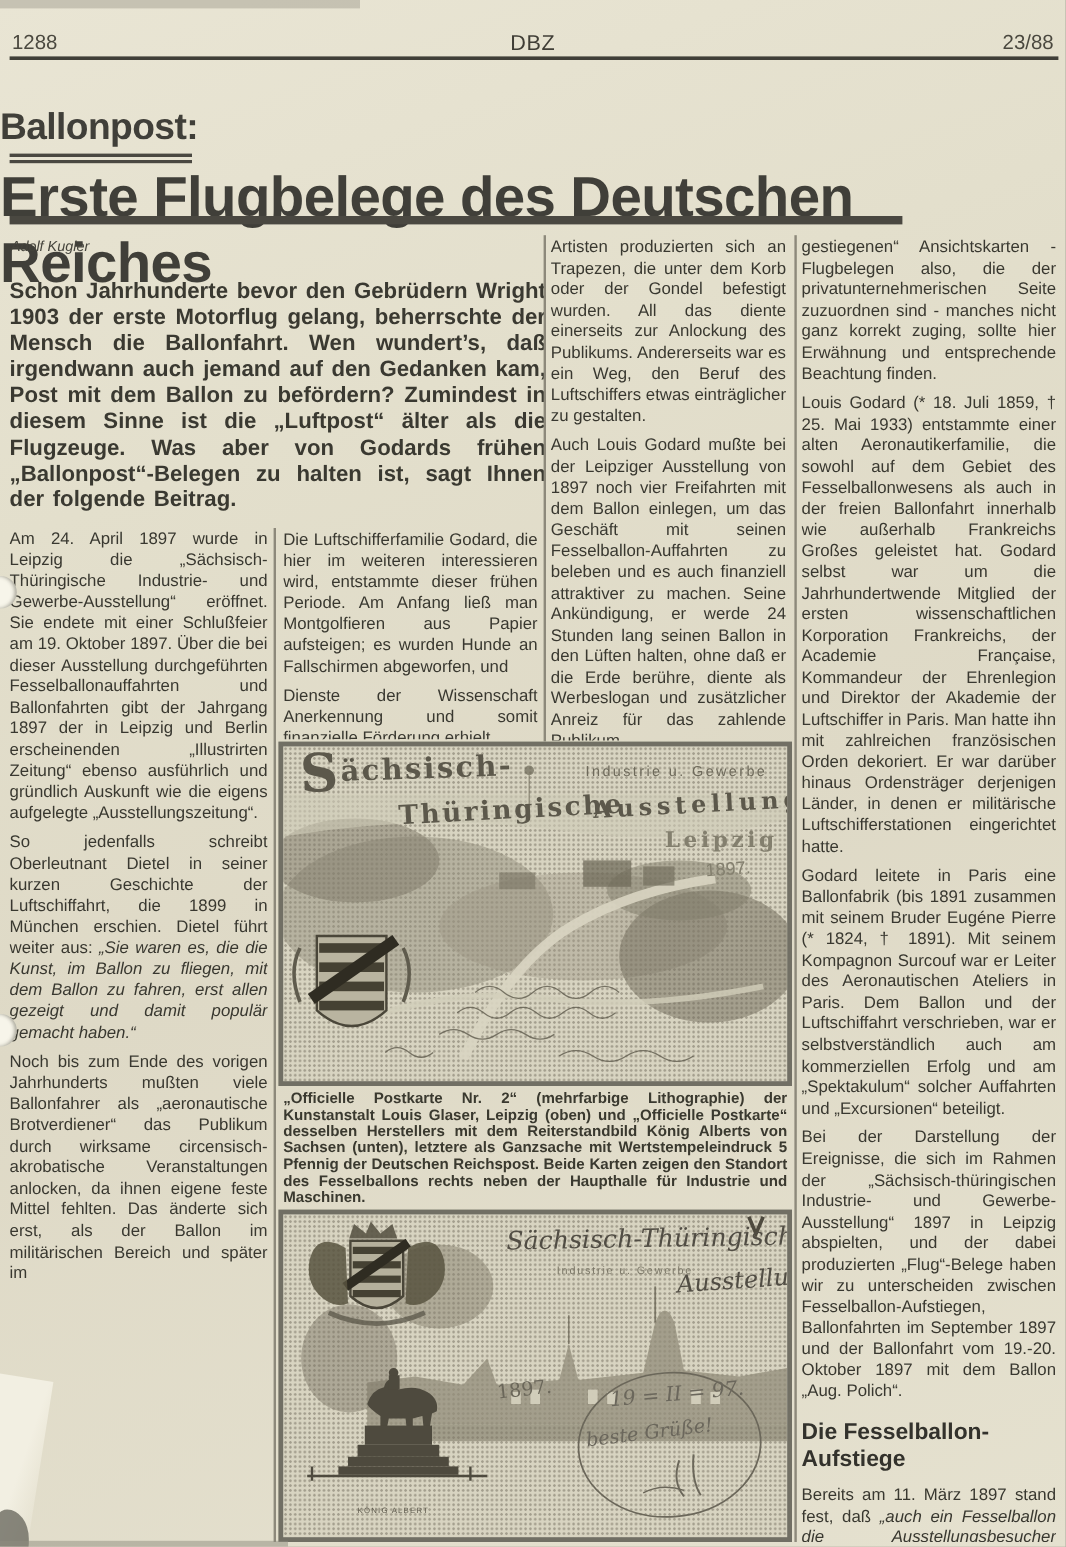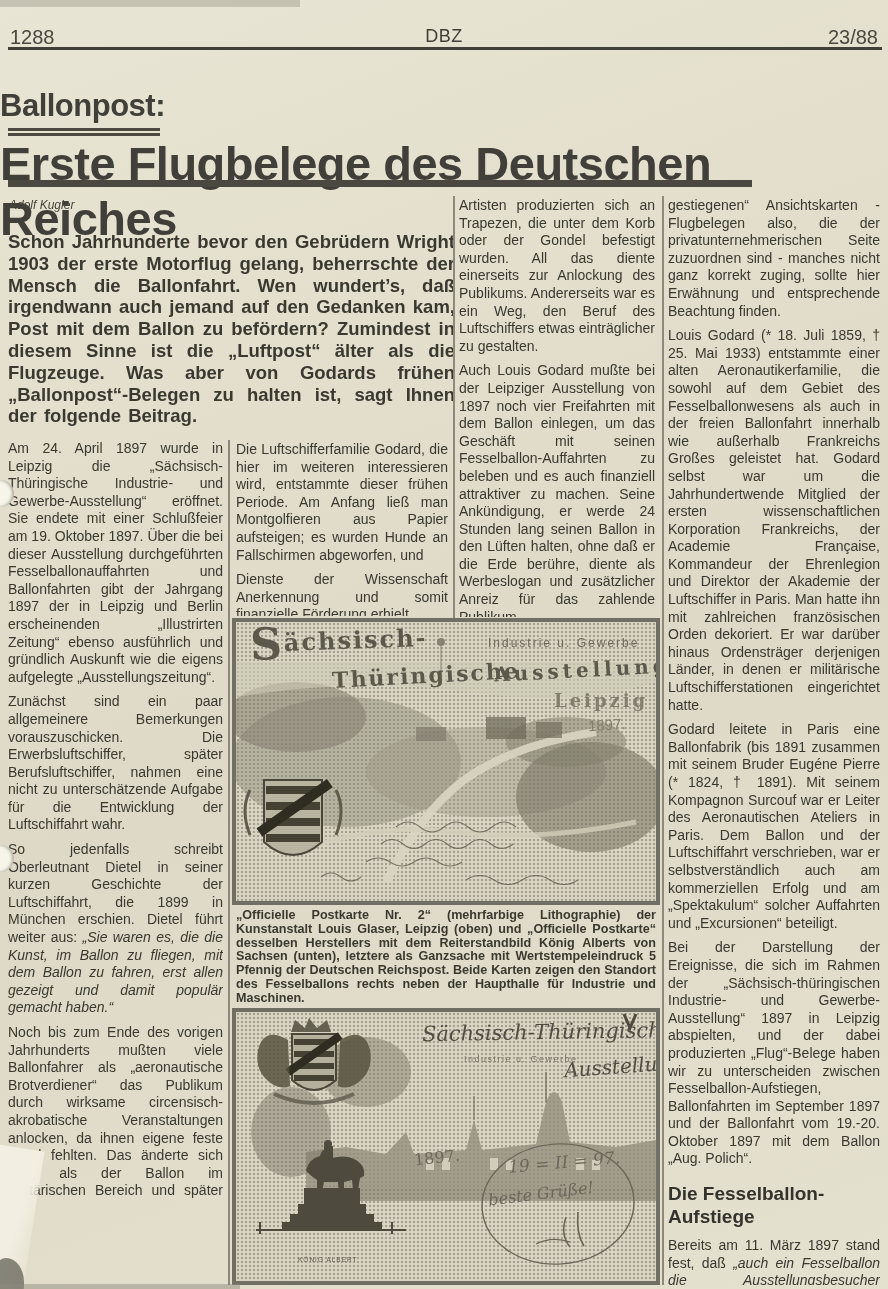--- a/index.html
+++ b/index.html
@@ -2,21 +2,21 @@
 <html><head>
 <meta charset="utf-8">
 <style>
   html,body{margin:0;padding:0;background:#b8b4a6;}
   #page{
     position:relative;width:888px;height:1289px;overflow:hidden;
     background:linear-gradient(160deg,#e9e5d4 0%,#e3dfcc 28%,#ded9c6 55%,#e5e1cf 100%);
     font-family:"Liberation Sans",sans-serif;color:#35342e;
   }
   
-  .hdr-txt{position:absolute;top:26px;font-size:20px;color:#4a483f;}
+  .hdr-txt{position:absolute;top:26px;font-size:17px;color:#4a483f;}
   #hdr-left{left:10px;}
   #hdr-center{left:0;width:100%;text-align:center;font-weight:normal;font-size:18px;letter-spacing:.5px;color:#403e36;}
   #hdr-right{right:10px;}
   #hdr-rule{position:absolute;left:8px;top:47px;width:874px;height:3px;background:#403f38;}
   
   .headline{position:absolute;left:0;font-weight:bold;color:#403f39;letter-spacing:-.5px;}
   #headline1{top:88px;font-size:31px;}
   #headline2{top:136px;font-size:47px;}
   #hl-bar1{position:absolute;left:8px;top:128px;width:152px;height:8px;
     background:linear-gradient(to bottom,#4a4841 0 3px,transparent 3px 5px,#4a4841 5px 8px);}
@@ -102,21 +102,20 @@
   <div id="byline">Adolf Kugler</div>
 
   <div id="intro">Schon Jahrhunderte bevor den Gebrüdern Wright 1903 der erste Motorflug gelang, beherrschte der Mensch die Ballonfahrt. Wen wundert’s, daß irgendwann auch jemand auf den Gedanken kam, Post mit dem Ballon zu befördern? Zumindest in diesem Sinne ist die „Luftpost“ älter als die Flugzeuge. Was aber von Godards frühen „Ballonpost“-Belegen zu halten ist, sagt Ihnen der folgende Beitrag.</div>
 
   <div class="vrule" id="ruleA"></div>
   <div class="vrule" id="ruleB"></div>
   <div class="vrule" id="ruleC"></div>
 
   <div class="col" id="col1">
       <p><span>Am 24. April 1897 wurde in Leipzig die „Sächsisch-Thüringische Industrie- und Gewerbe-Ausstellung“ eröffnet. Sie endete mit einer Schlußfeier am 19. Oktober 1897. Über die bei dieser Ausstellung durchgeführten Fesselballonauffahrten und Ballonfahrten gibt der Jahrgang 1897 der in Leipzig und Berlin erscheinenden „Illustrirten Zeitung“ ebenso ausführlich und gründlich Auskunft wie die eigens aufgelegte „Ausstellungszeitung“.</span></p>
-      <p><span>Zunächst sind ein paar allgemeinere Bemerkungen vorauszuschicken. Die Erwerbsluftschiffer, später Berufsluftschiffer, nahmen eine nicht zu unterschätzende Aufgabe für die Entwicklung der Luftschiffahrt wahr.</span></p>
       <p><span>So jedenfalls schreibt Oberleutnant Dietel in seiner kurzen Geschichte der Luftschiffahrt, die 1899 in München erschien. Dietel führt weiter aus: </span><span class="it">„Sie waren es, die die Kunst, im Ballon zu fliegen, mit dem Ballon zu fahren, erst allen gezeigt und damit populär gemacht haben.“</span></p>
       <p><span>Noch bis zum Ende des vorigen Jahrhunderts mußten viele Ballonfahrer als „aeronautische Brotverdiener“ das Publikum durch wirksame circensisch-akrobatische Veranstaltungen anlocken, da ihnen eigene feste Mittel fehlten. Das änderte sich erst, als der Ballon im militärischen Bereich und später im</span></p>
     </div>
   <div class="col" id="col2">
       <p><span>Die Luftschifferfamilie Godard, die hier im weiteren interessieren wird, entstammte dieser frühen Periode. Am Anfang ließ man Montgolfieren aus Papier aufsteigen; es wurden Hunde an Fallschirmen abgeworfen, und</span></p>
       <p><span>Dienste der Wissenschaft Anerkennung und somit finanzielle Förderung erhielt.</span></p>
     </div>
   <div class="col" id="col3">
       <p><span>Artisten produzierten sich an Trapezen, die unter dem Korb oder der Gondel befestigt wurden. All das diente einerseits zur Anlockung des Publikums. Andererseits war es ein Weg, den Beruf des Luftschiffers etwas einträglicher zu gestalten.</span></p>
       <p><span>Auch Louis Godard mußte bei der Leipziger Ausstellung von 1897 noch vier Freifahrten mit dem Ballon einlegen, um das Geschäft mit seinen Fesselballon-Auffahrten zu beleben und es auch finanziell attraktiver zu machen. Seine Ankündigung, er werde 24 Stunden lang seinen Ballon in den Lüften halten, ohne daß er die Erde berühre, diente als Werbeslogan und zusätzlicher Anreiz für das zahlende Publikum.</span></p>

